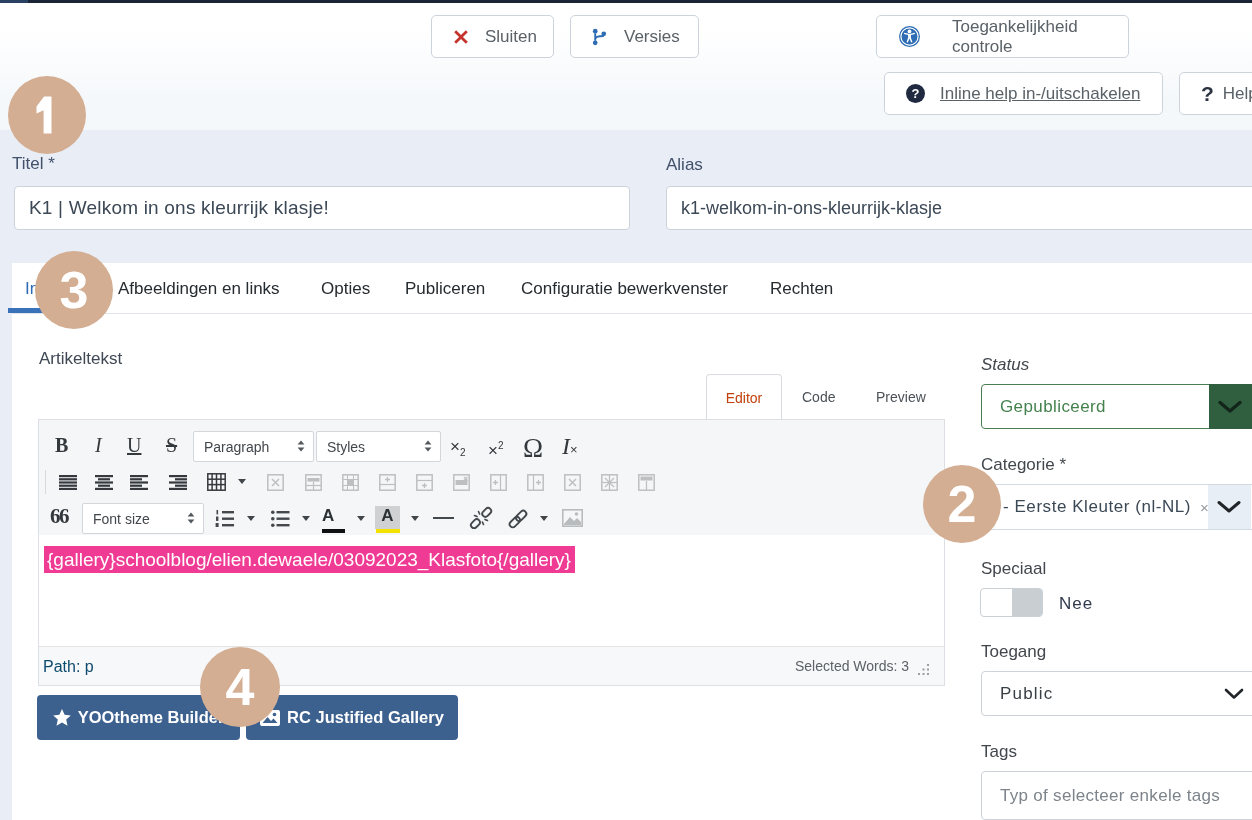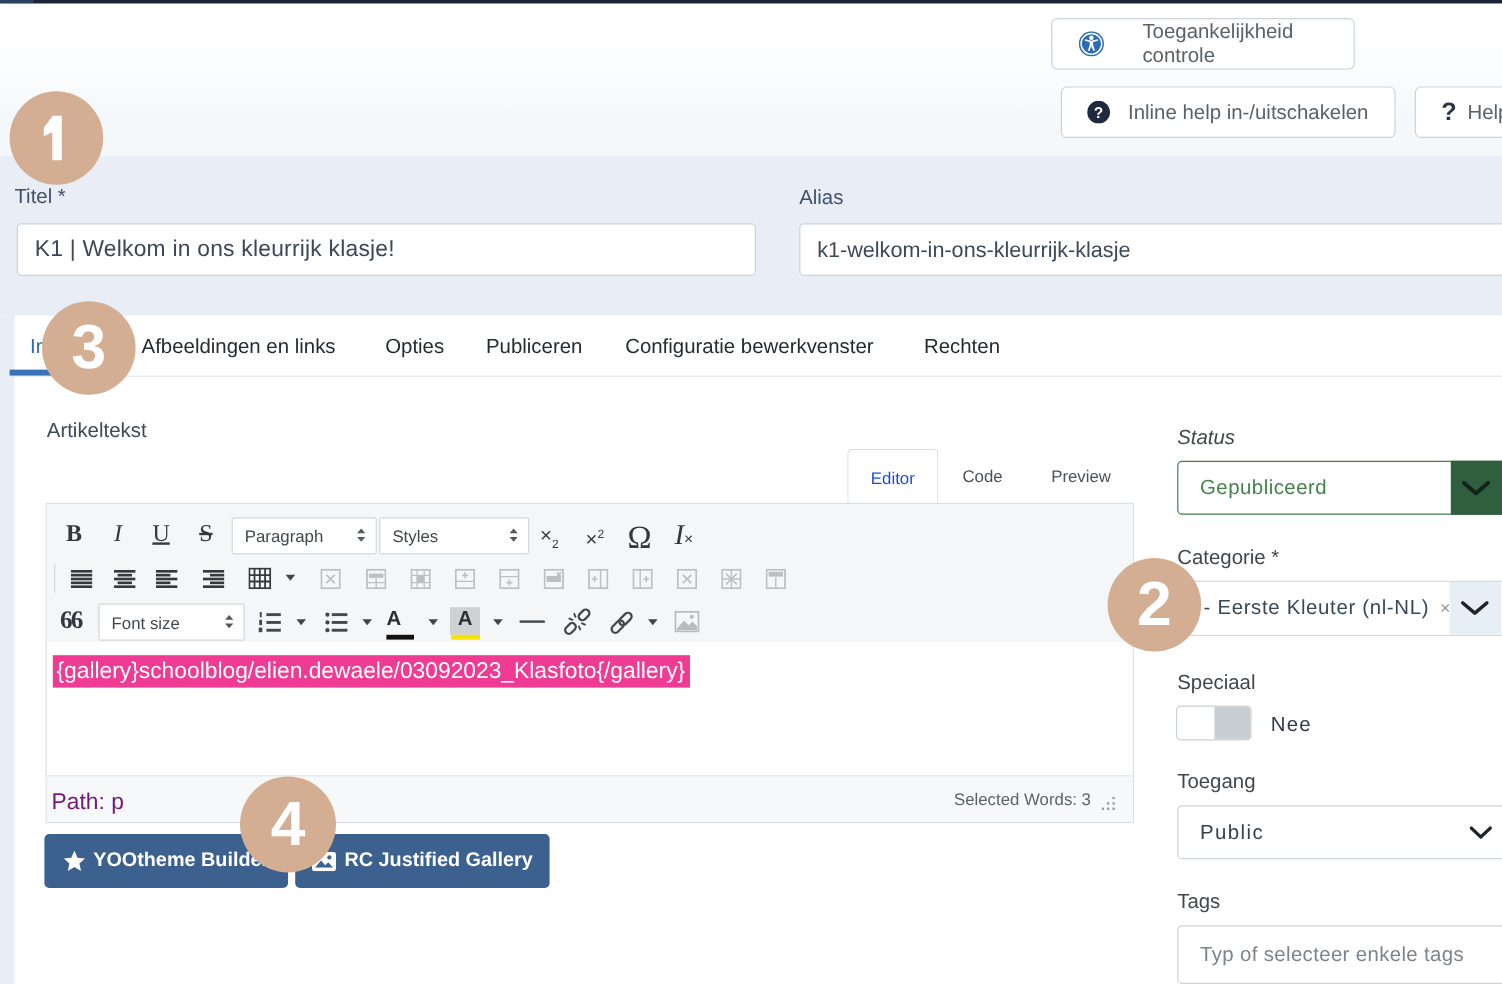--- a/index.html
+++ b/index.html
@@ -36,40 +36,59 @@
 
   <div class="abs" style="left:0;top:0;width:1252px;height:3px;background:#1a2435;box-shadow:0 1.5px 2.5px rgba(26,36,53,0.55);"></div>
   <div class="abs" style="left:0;top:0;width:28px;height:3px;background:#2b4163;"></div>
 
   <div class="abs" style="left:0;top:3px;width:1252px;height:127px;background:linear-gradient(#ffffff 20%, #f5f8fb 75%);"></div>
 
   <div class="abs" style="left:0;top:130px;width:1252px;height:133px;background:#e8edf6;"></div>
 
   <div class="abs" style="left:0;top:263px;width:12px;height:557px;background:#e8edf6;"></div>
 
+  <div class="tbtn" style="left:431px;top:15px;width:123px;">
+    <span class="ic" style="margin-left:22px;">
+        <svg width="14" height="14" viewBox="0 0 13 13">
+          <path d="M2 0.2 L6.5 4.7 L11 0.2 L12.8 2 L8.3 6.5 L12.8 11 L11 12.8 L6.5 8.3 L2 12.8 L0.2 11 L4.7 6.5 L0.2 2 Z" fill="#c4342d"></path>
+        </svg>
+      </span>
+    <span style="margin-left:17px;">Sluiten</span>
+  </div>
+  <div class="tbtn" style="left:570px;top:15px;width:129px;">
+    <span class="ic" style="margin-left:21px;">
+        <svg width="15" height="18" viewBox="0 0 14 16">
+          <circle cx="3" cy="2.6" r="2.2" fill="#2e6db4"></circle>
+          <circle cx="3" cy="13.4" r="2.2" fill="#2e6db4"></circle>
+          <circle cx="11" cy="5" r="2.2" fill="#2e6db4"></circle>
+          <path d="M3 4.5 V11.5 M3 10 Q3 7 11 7" stroke="#2e6db4" stroke-width="1.8" fill="none"></path>
+        </svg>
+      </span>
+    <span style="margin-left:17px;">Versies</span>
+  </div>
   <div class="tbtn" style="left:876px;top:15px;width:253px;gap:20px;">
     <span class="ic" style="margin-left:22px;">
         <svg width="21" height="21" viewBox="0 0 19 19">
           <circle cx="9.5" cy="9.5" r="9.5" fill="#2e6db4"></circle>
           <circle cx="9.5" cy="9.5" r="7.8" fill="none" stroke="#fff" stroke-width="1.1"></circle>
           <circle cx="9.5" cy="4.9" r="1.7" fill="#fff"></circle>
           <path d="M4.5 7.2 L8.2 8.2 L8.2 10.6 L6.8 14.6 L8 15 L9.5 11.3 L11 15 L12.2 14.6 L10.8 10.6 L10.8 8.2 L14.5 7.2 L14.2 6.1 L9.5 7.2 L4.8 6.1 Z" fill="#fff"></path>
         </svg>
       </span>
     <span style="margin-left:12px;">Toegankelijkheid controle</span>
   </div>
 
   <div class="tbtn" style="left:884px;top:72px;width:279px;">
     <span class="ic" style="margin-left:21px;">
         <svg width="19" height="19" viewBox="0 0 19 19">
           <circle cx="9.5" cy="9.5" r="9.5" fill="#1f2940"></circle>
           <text x="9.5" y="14" text-anchor="middle" font-family="Liberation Sans" font-size="13" font-weight="bold" fill="#fff">?</text>
         </svg>
       </span>
-    <span style="margin-left:15px;">Inline help in-/uitschakelen</span>
+    <span style="margin-left:15px;text-decoration:underline;">Inline help in-/uitschakelen</span>
   </div>
   <div class="tbtn" style="left:1179px;top:72px;width:120px;">
     <span style="margin-left:21px;font-size:21px;font-weight:bold;color:#2b3440;">?</span>
     <span style="margin-left:9px;">Help</span>
   </div>
 
   <div class="lbl" style="left:12px;top:154px;">Titel *</div>
   <div class="input" style="left:14px;top:186px;width:616px;height:44px;font-size:19px;letter-spacing:0.2px;color:#3c4856;">K1 | Welkom in ons kleurrijk klasje!</div>
   <div class="lbl" style="left:666px;top:155px;">Alias</div>
   <div class="input" style="left:666px;top:186px;width:620px;height:44px;font-size:18px;color:#3c4856;">k1-welkom-in-ons-kleurrijk-klasje</div>
@@ -78,21 +97,21 @@
   <div class="tab" style="left:118px;">Afbeeldingen en links</div>
   <div class="tab" style="left:321px;">Opties</div>
   <div class="tab" style="left:405px;">Publiceren</div>
   <div class="tab" style="left:521px;">Configuratie bewerkvenster</div>
   <div class="tab" style="left:770px;">Rechten</div>
   <div class="abs" style="left:12px;top:313px;width:1240px;height:1px;background:#e1e5ea;"></div>
   <div class="abs" style="left:8px;top:308px;width:88px;height:5px;background:#3a72b9;"></div>
 
   <div class="abs" style="left:39px;top:349px;font-size:17px;color:#3f4854;">Artikeltekst</div>
 
-  <div class="abs" style="left:706px;top:374px;width:76px;height:46px;background:#fff;border:1px solid #d8dce1;border-bottom:none;border-radius:4px 4px 0 0;display:flex;align-items:center;justify-content:center;font-size:14px;color:#1d4ed8;">Editor</div>
+  <div class="abs" style="left:706px;top:374px;width:76px;height:46px;background:#fff;border:1px solid #d8dce1;border-bottom:none;border-radius:4px 4px 0 0;display:flex;align-items:center;justify-content:center;font-size:14px;color:#c2410c;">Editor</div>
   <div class="abs" style="left:802px;top:389px;font-size:14px;color:#4b5157;">Code</div>
   <div class="abs" style="left:876px;top:389px;font-size:14px;color:#4b5157;">Preview</div>
 
   <div class="abs" style="left:38px;top:419px;width:907px;height:267px;border:1px solid #dcdfe3;background:#fff;"></div>
   <div class="abs" style="left:39px;top:420px;width:905px;height:115px;background:#f5f6f7;"></div>
   <div class="abs" style="left:39px;top:646px;width:905px;height:39px;background:#f7f8f9;border-top:1px solid #e3e4e6;"></div>
 
   <div class="ticon" style="left:55px;top:434px;font-size:20px;font-weight:bold;">B</div>
   <div class="ticon" style="left:95px;top:434px;font-size:20px;font-style:italic;">I</div>
   <div class="ticon" style="left:127px;top:434px;font-size:20px;text-decoration:underline;">U</div>
@@ -274,21 +293,21 @@
   <div class="dn" style="left:540px;top:516px;"></div>
 
   <svg class="abs" style="left:562px;top:509px;" width="21" height="18" viewBox="0 0 21 18">
       <rect x="0.8" y="0.8" width="19.4" height="16.4" fill="none" stroke="#b9bcbe" stroke-width="1.6"></rect>
       <path d="M2 15 L8 8 L12 12 L15 9 L19 13 V16 H2 Z" fill="#b9bcbe"></path>
       <circle cx="14.5" cy="5" r="1.8" fill="#b9bcbe"></circle>
     </svg>
 
   <div class="abs" style="left:44px;top:546px;width:531px;height:27px;background:#ef3b93;color:#fff;font-size:19px;display:flex;align-items:center;padding-left:3px;white-space:nowrap;overflow:hidden;">{gallery}schoolblog/elien.dewaele/03092023_Klasfoto{/gallery}</div>
 
-  <div class="abs" style="left:43px;top:658px;font-size:19px;color:#701a75;">Path: p</div>
+  <div class="abs" style="left:43px;top:658px;font-size:16px;color:#0c4a6e;">Path: p</div>
   <div class="abs" style="left:795px;top:658px;font-size:14px;color:#5c6268;">Selected Words: 3</div>
   <svg class="abs" style="left:918px;top:664px;" width="12" height="12" viewBox="0 0 12 12">
       <g fill="#9a9fa4">
         <rect x="9" y="0" width="2" height="2"></rect>
         <rect x="9" y="4.5" width="2" height="2"></rect>
         <rect x="4.5" y="4.5" width="2" height="2"></rect>
         <rect x="9" y="9" width="2" height="2"></rect>
         <rect x="4.5" y="9" width="2" height="2"></rect>
         <rect x="0" y="9" width="2" height="2"></rect>
       </g>

